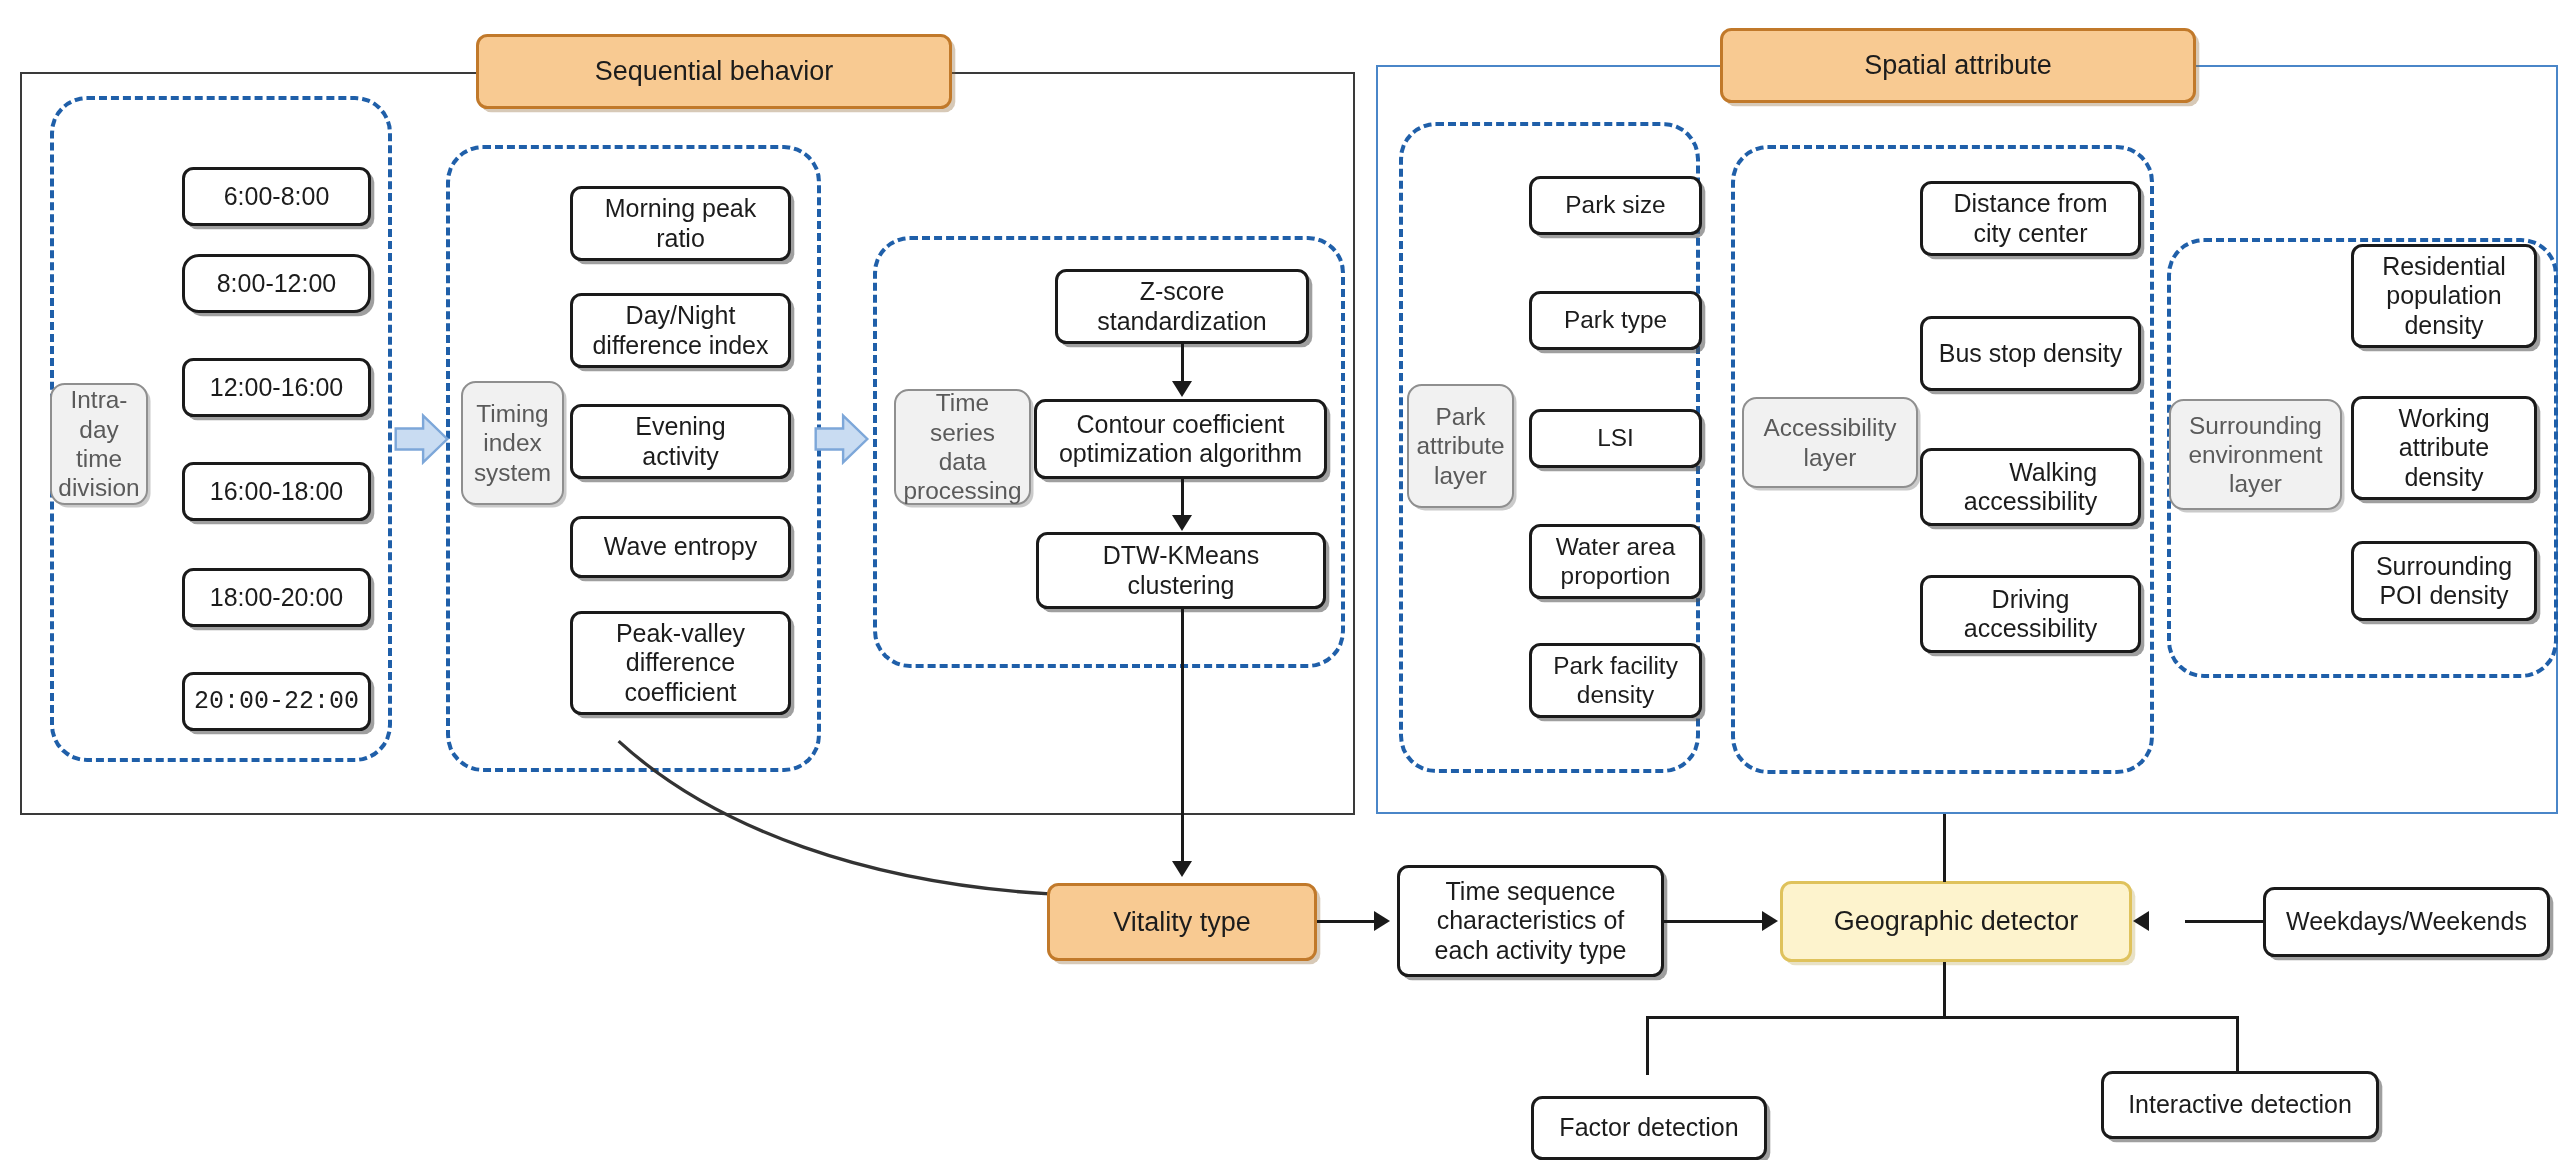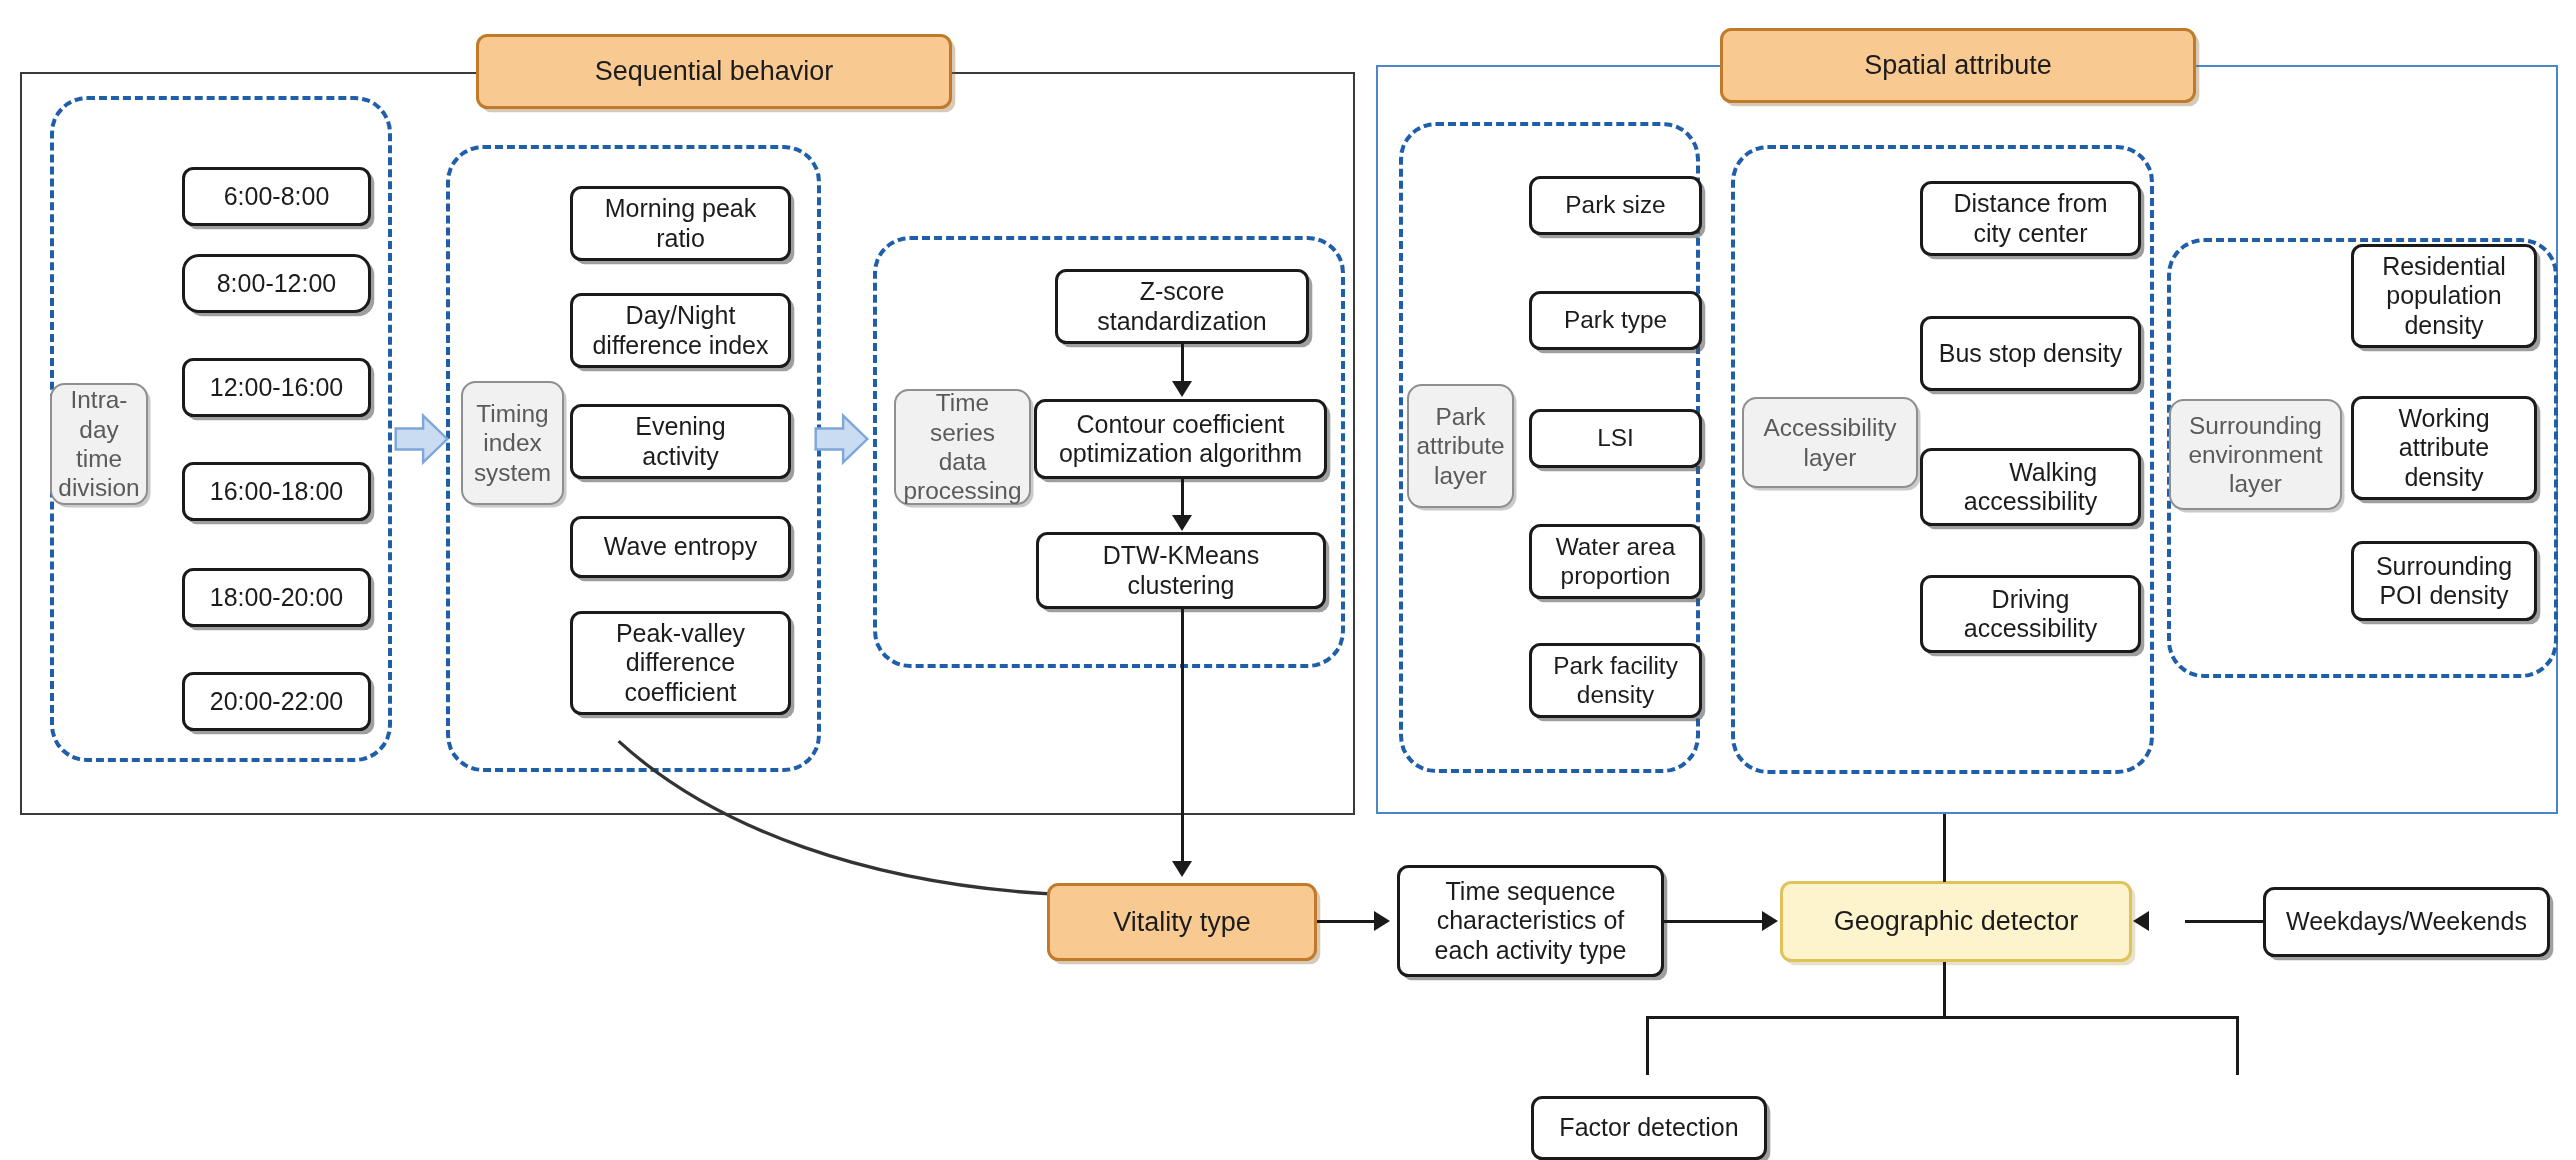--- a/index.html
+++ b/index.html
@@ -118,21 +118,21 @@
   <div class="box" style="left:182px;top:167px;width:189px;height:59px;white-space:pre-line;">
     <span>6:00-8:00</span></div>
   <div class="box" style="left:182px;top:254px;width:189px;height:59px;white-space:pre-line;border-radius:17px;">
     <span>8:00-12:00</span></div>
   <div class="box" style="left:182px;top:358px;width:189px;height:59px;white-space:pre-line;">
     <span>12:00-16:00</span></div>
   <div class="box" style="left:182px;top:462px;width:189px;height:59px;white-space:pre-line;">
     <span>16:00-18:00</span></div>
   <div class="box" style="left:182px;top:568px;width:189px;height:59px;white-space:pre-line;">
     <span>18:00-20:00</span></div>
-  <div class="box" style="left:182px;top:672px;width:189px;height:59px;white-space:pre-line;">
+  <div class="box" style="left:182px;top:672px;width:189px;height:59px;white-space:pre-line;font-family:Liberation Mono, monospace;">
     <span>20:00-22:00</span></div>
 
   <div class="blockarrow" style="left:394px;top:414px;">
     <svg width="55" height="50" viewBox="0 0 68 62">
       <polygon points="2,18 36,18 36,2 66,31 36,60 36,44 2,44" fill="#c9dcf2" stroke="#7da7d9" stroke-width="3"></polygon>
     </svg>
   </div>
 
   <div class="pill" style="left:461px;top:381px;width:103px;height:124px;white-space:pre-line;">
     <span>Timing
@@ -274,15 +274,18 @@
   <div class="vline" style="left:1943px;top:814px;height:68px;"></div>
 
   <div class="vline" style="left:1943px;top:962px;height:55px;"></div>
   <div class="hline" style="left:1646px;top:1016px;width:593px;"></div>
   <div class="vline" style="left:1646px;top:1016px;height:59px;"></div>
   <div class="vline" style="left:2236px;top:1016px;height:59px;"></div>
 
   <div class="box" style="left:1531px;top:1071px;width:236px;height:64px;white-space:pre-line;margin-top:25px;">
     <span>Factor detection</span>
   </div>
+  <div class="box" style="left:2101px;top:1071px;width:278px;height:68px;white-space:pre-line;">
+    <span>Interactive detection</span>
+  </div>
 
 </div>
 
 
 </body></html>

